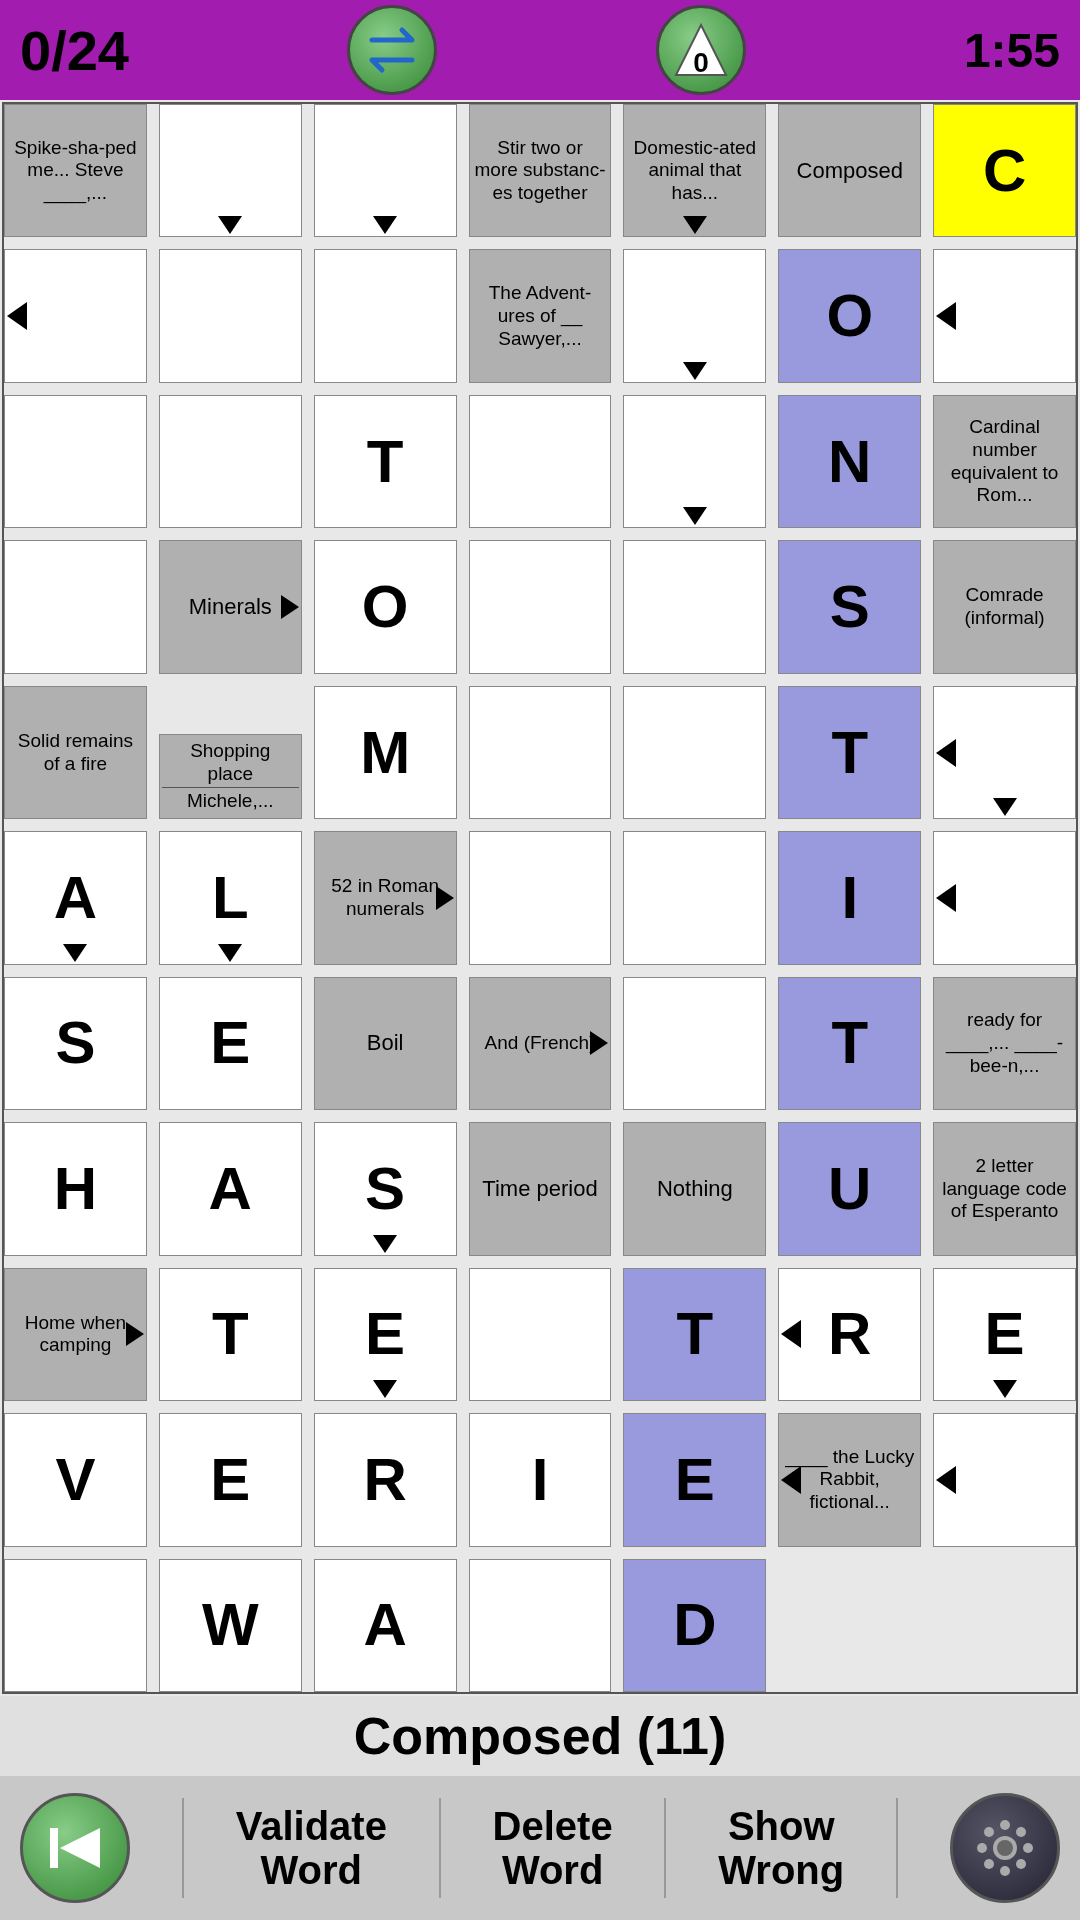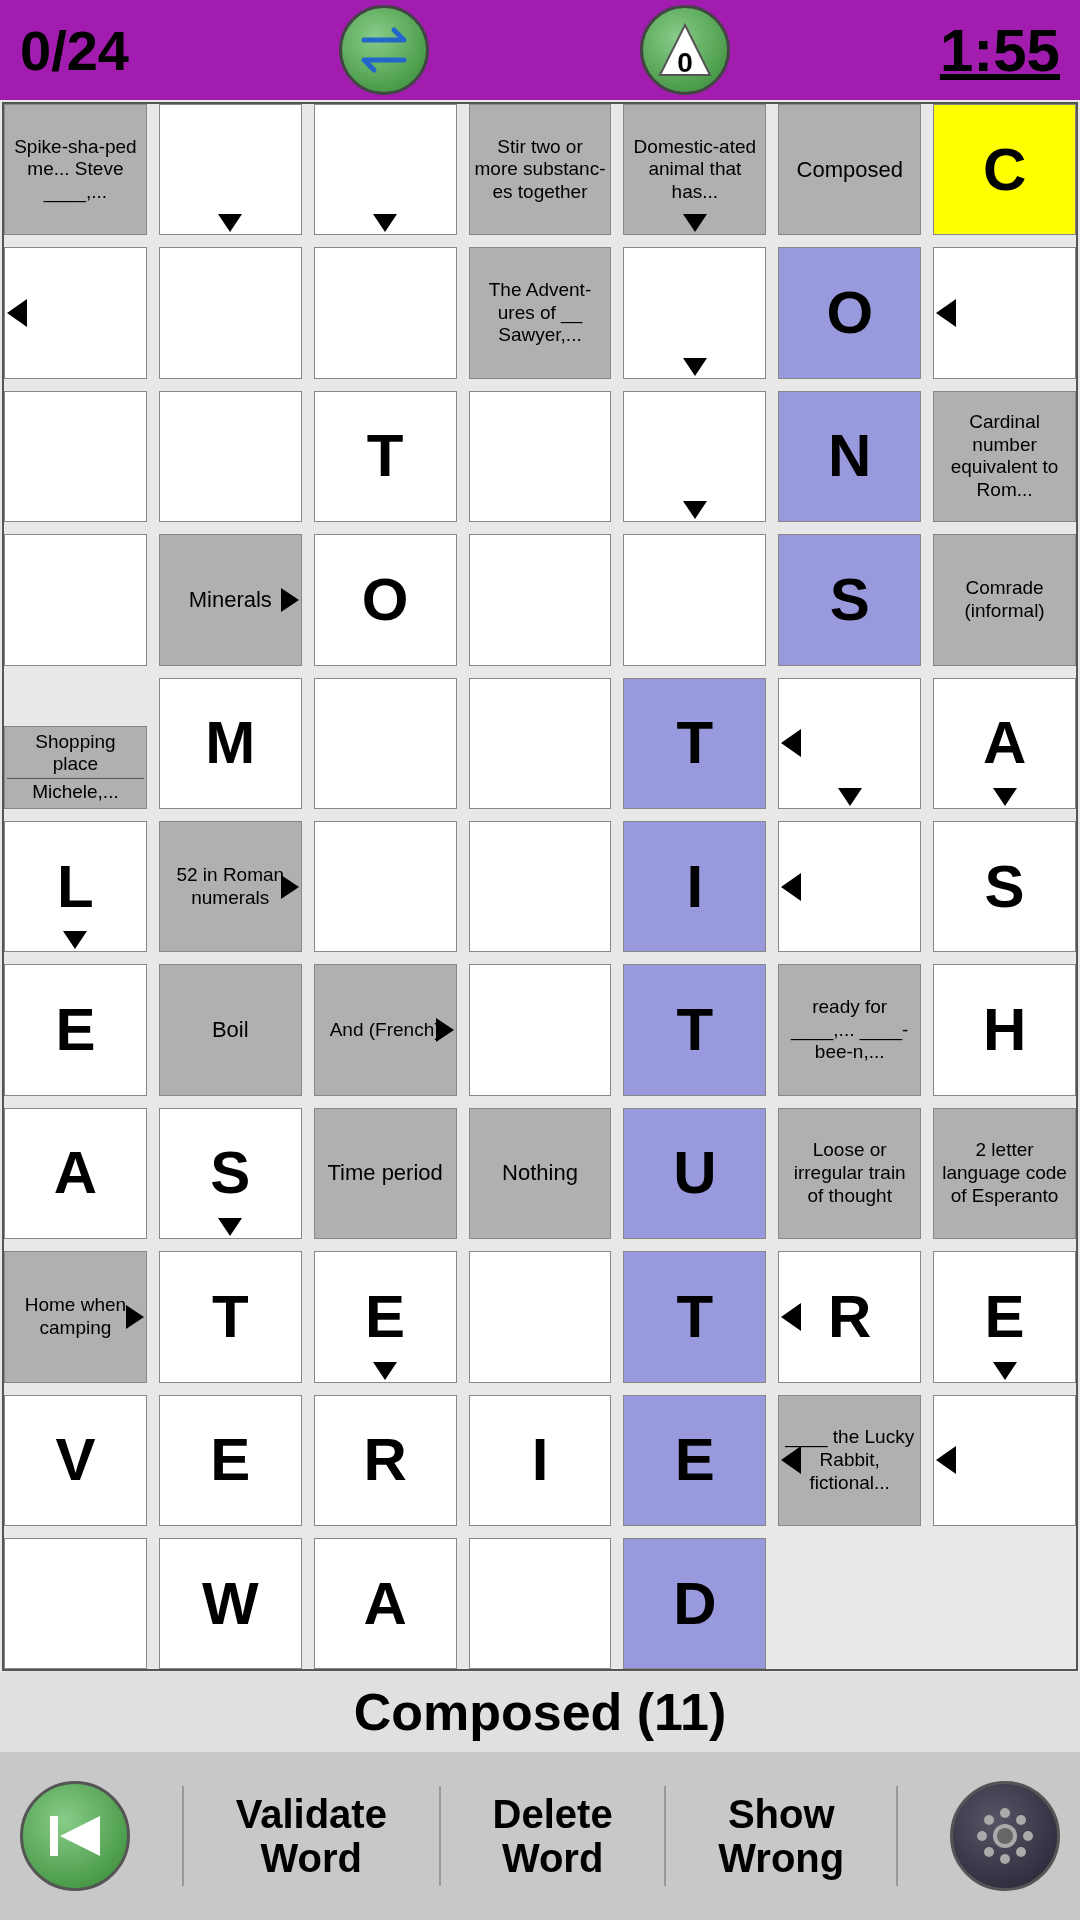--- a/index.html
+++ b/index.html
@@ -22,24 +22,23 @@
       background: #a21caf;
       height: 100px;
       flex-shrink: 0;
     }
     .header-score {
       font-size: 56px;
       font-weight: bold;
       color: #000;
     }
     .header-timer {
-      font-size: 60px;
+      font-size: 48px;
       font-weight: bold;
       color: #000;
-      text-decoration: underline;
     }
     .header-btn {
       width: 90px;
       height: 90px;
       border-radius: 50%;
       display: flex;
       align-items: center;
       justify-content: center;
       cursor: pointer;
       border: 3px solid #444;
@@ -153,21 +152,21 @@
     }
     .status-text {
       font-size: 52px;
       font-weight: bold;
       color: #000;
       text-align: center;
     }
 
     
     .bottom-toolbar {
-      height: 168px;
+      height: 144px;
       background: #c8c8c8;
       display: flex;
       align-items: center;
       justify-content: space-between;
       padding: 10px 20px;
       flex-shrink: 0;
     }
 
     .tool-btn {
       display: flex;
@@ -324,20 +323,23 @@
     <div class="cell"></div>
 
     <div class="cell purple">
       <span class="cell-letter">S</span>
     </div>
 
     <div class="cell gray">
       <span class="cell-clue small">Comrade (informal)</span>
     </div>
 
+    <div class="cell gray">
+      <span class="cell-clue small">Solid remains of a fire</span>
+    </div>
 
     <div class="cell gray" style="flex-direction:column; display:flex; align-items:center; justify-content:center; padding:2px;margin-top:48px;">
       <span class="cell-clue small" style="border-bottom:1px solid #555; width:100%; text-align:center; padding-bottom:2px;">Shopping place</span>
       <span class="cell-clue small" style="padding-top:2px;">Michele,...</span>
     </div>
 
     <div class="cell">
       <span class="cell-letter">M</span>
     </div>
 
@@ -427,23 +429,20 @@
     </div>
 
     <div class="cell gray">
       <span class="cell-clue">Nothing</span>
     </div>
 
     <div class="cell purple">
       <span class="cell-letter">U</span>
     </div>
 
-    <div class="cell gray">
-      <span class="cell-clue small">Loose or irregular train of thought</span>
-    </div>
 
     <div class="cell gray">
       <span class="cell-clue small">2 letter language code of Esperanto</span>
     </div>
 
     <div class="cell gray">
       <span class="cell-clue small">Home when camping</span>
       <div class="arrow-right"></div>
     </div>
 

